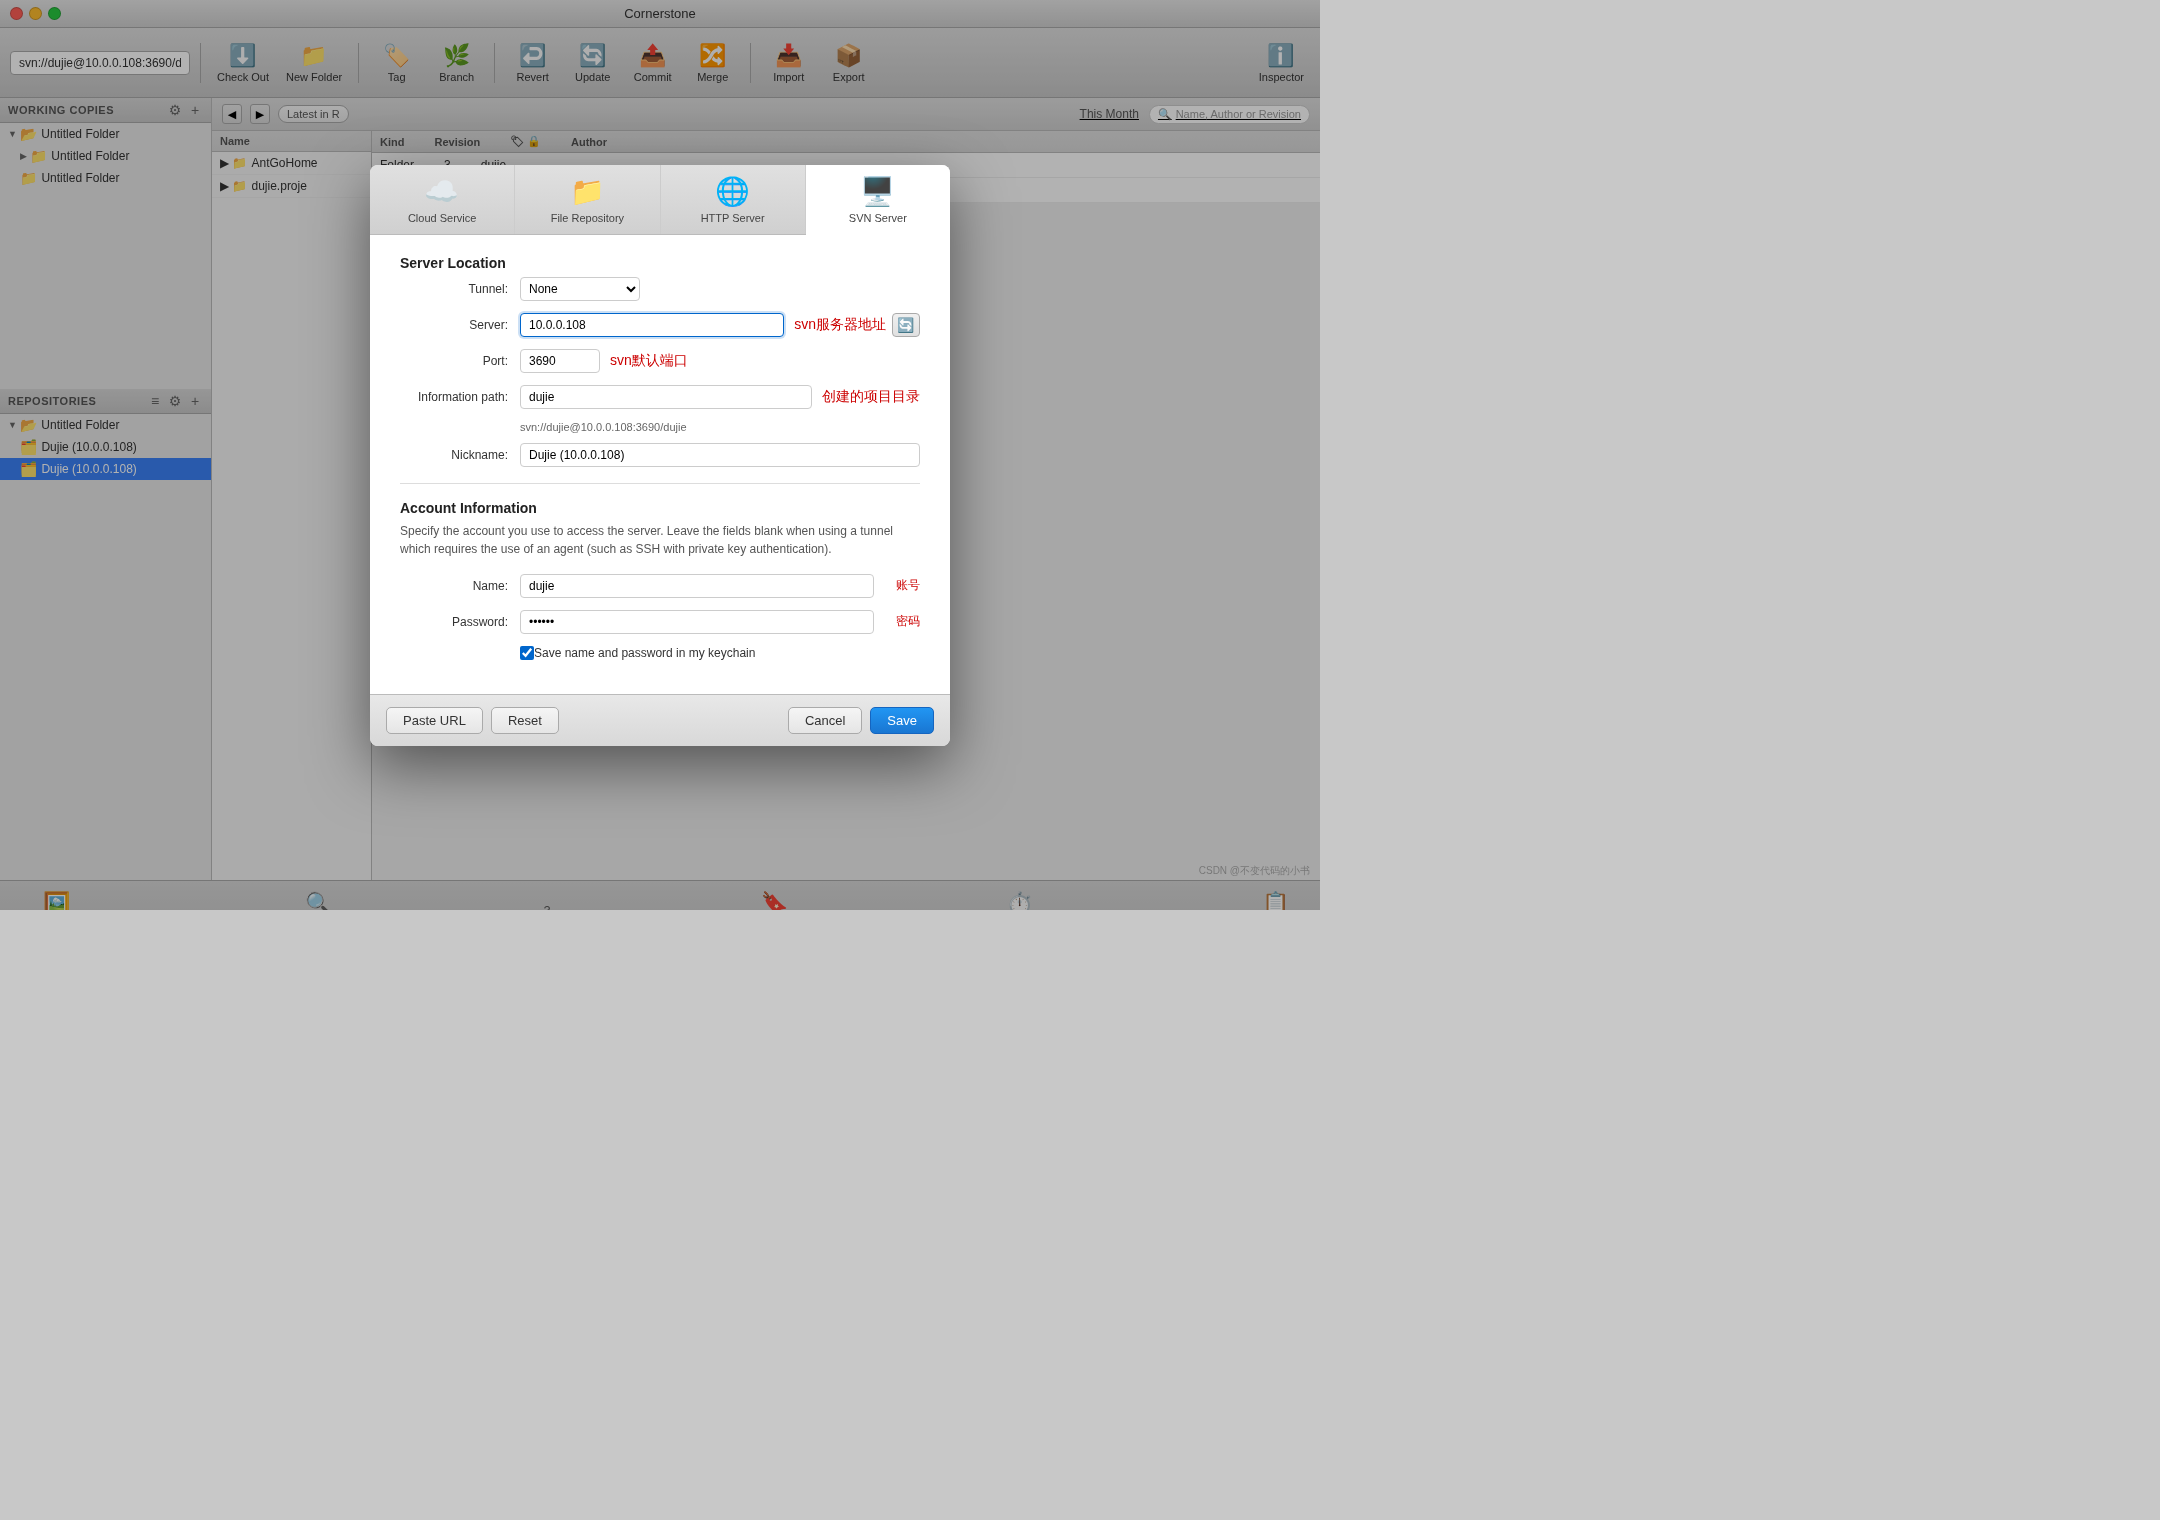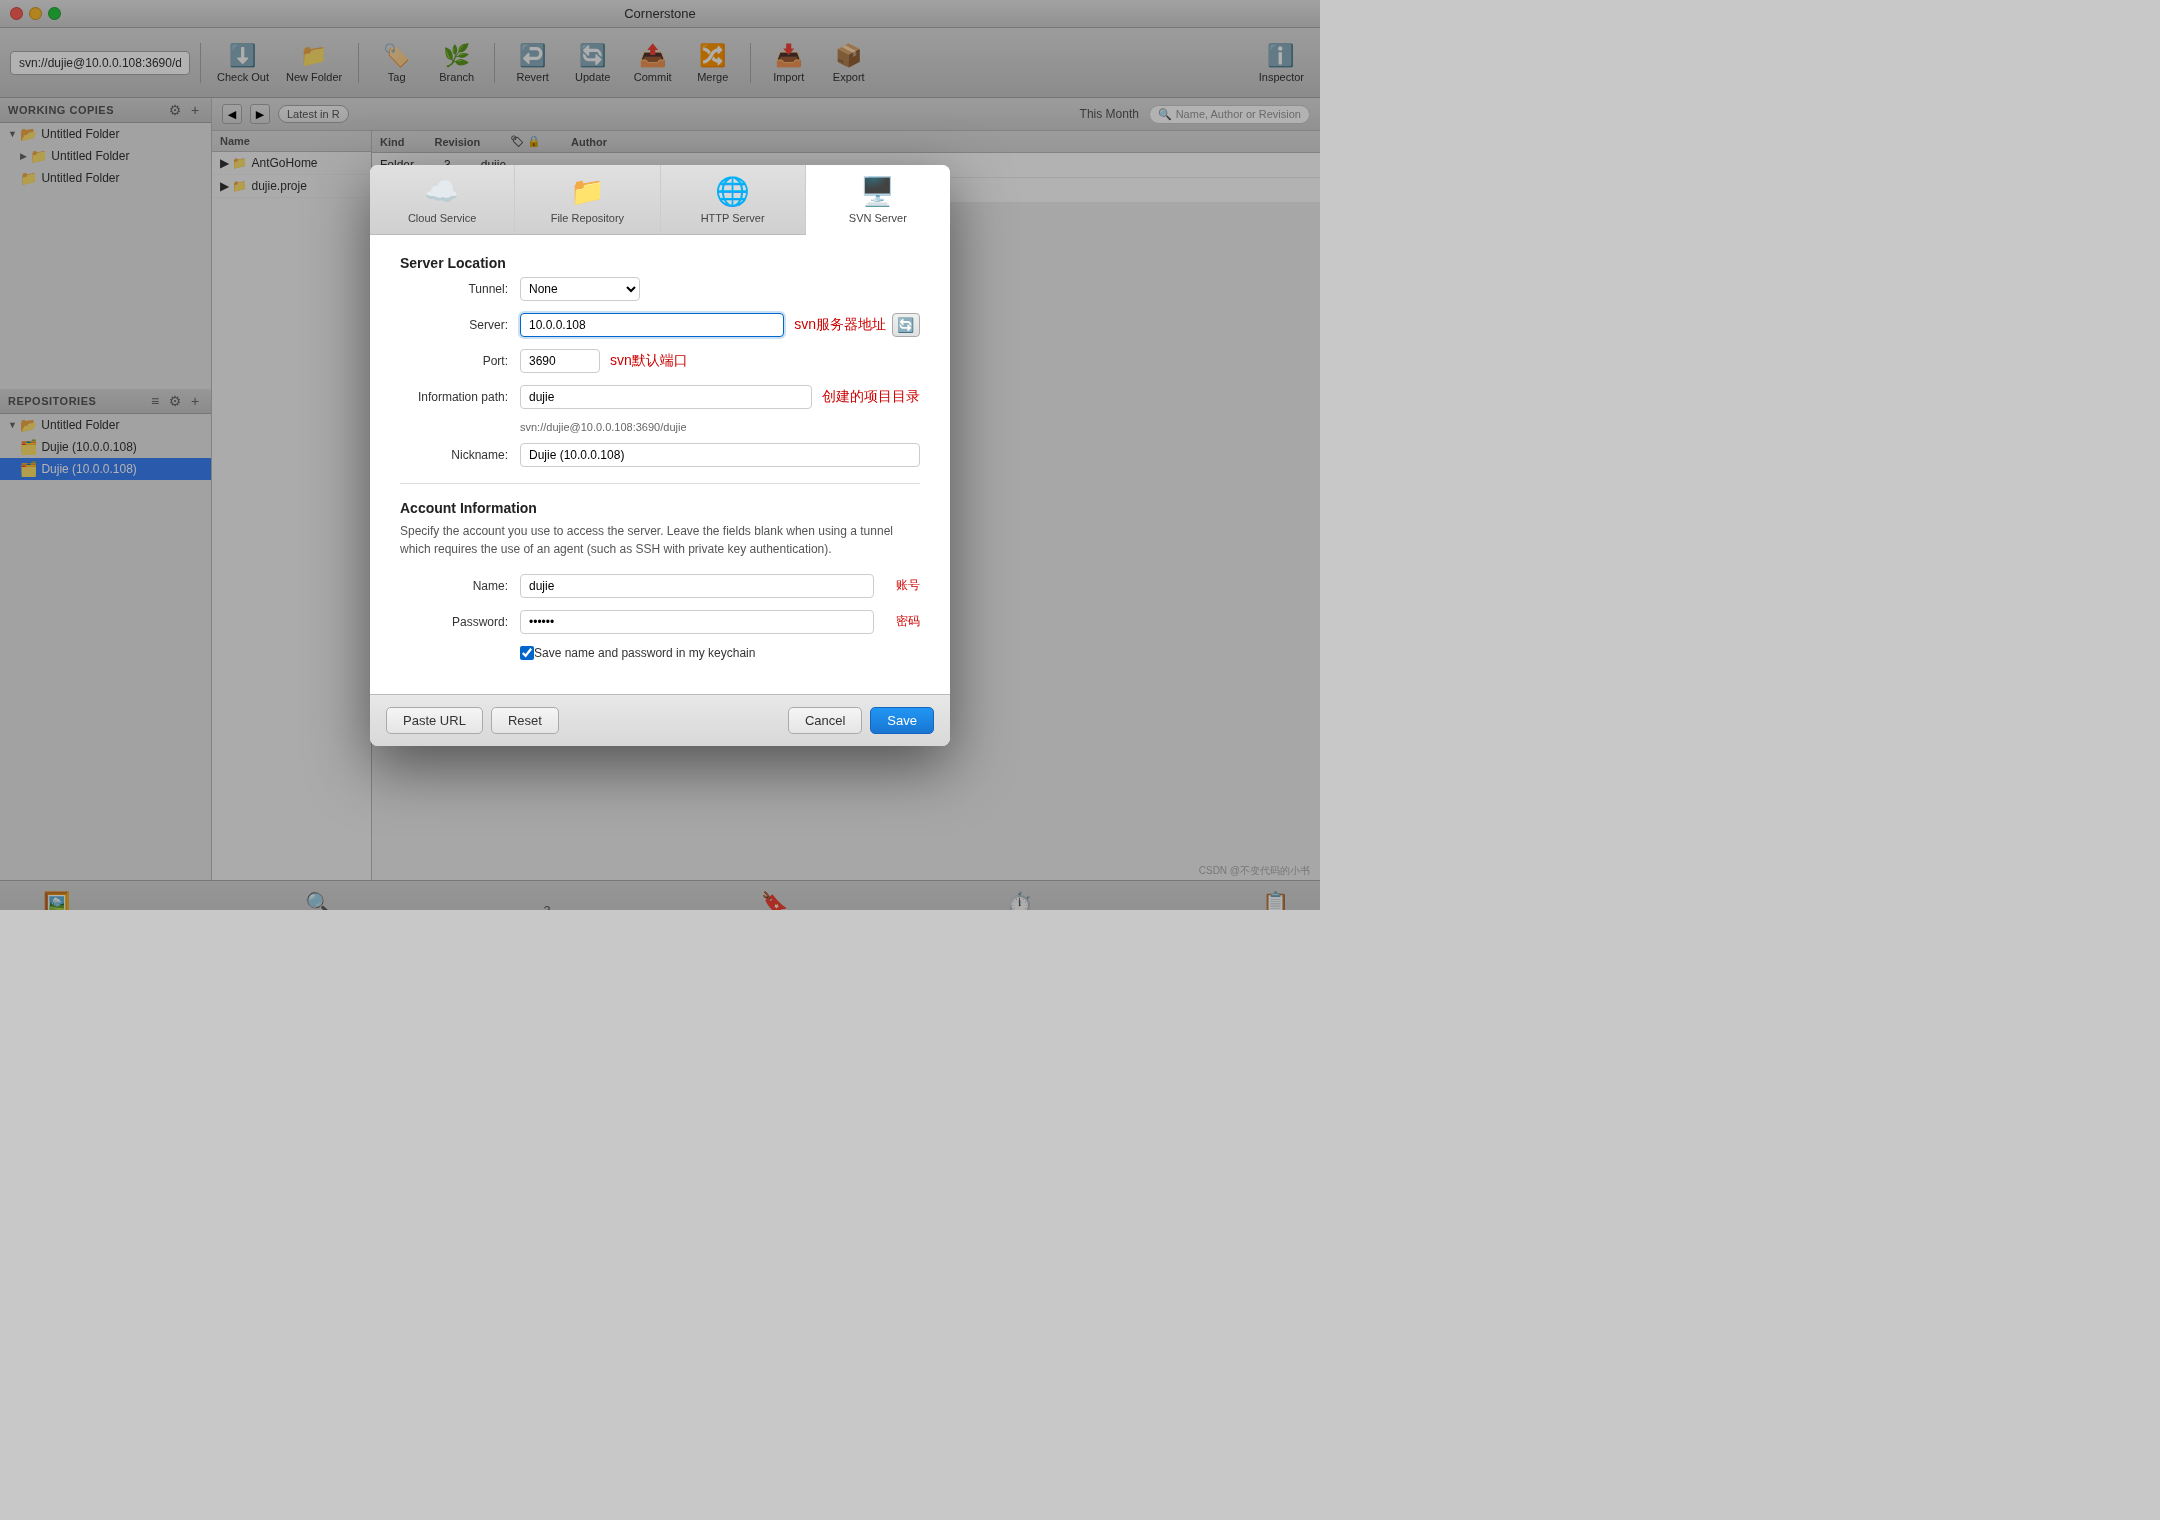--- a/index.html
+++ b/index.html
@@ -586,21 +586,21 @@
       <span class="folder-icon">🗂️</span>
       <span>Dujie (10.0.0.108)</span>
     </div>
   </div>
 
   <div class="content">
     <div class="content-header">
       <div class="nav-btn">◀</div>
       <div class="nav-btn">▶</div>
       <div class="latest-tag">Latest in R</div>
-      <div style="margin-left: auto; display: flex; align-items: center; gap: 10px;">
+      <div style="margin-left: auto; display: flex; align-items: center; gap: 10px; text-decoration: underline;">
         <span style="font-size:12px;color:#555;">This Month</span>
         <div class="search-box">
           <span>🔍</span>
           <span style="font-size:11px;color:#999;">Name, Author or Revision</span>
         </div>
       </div>
     </div>
 
     <div class="content-cols">
       <div class="file-panel">

